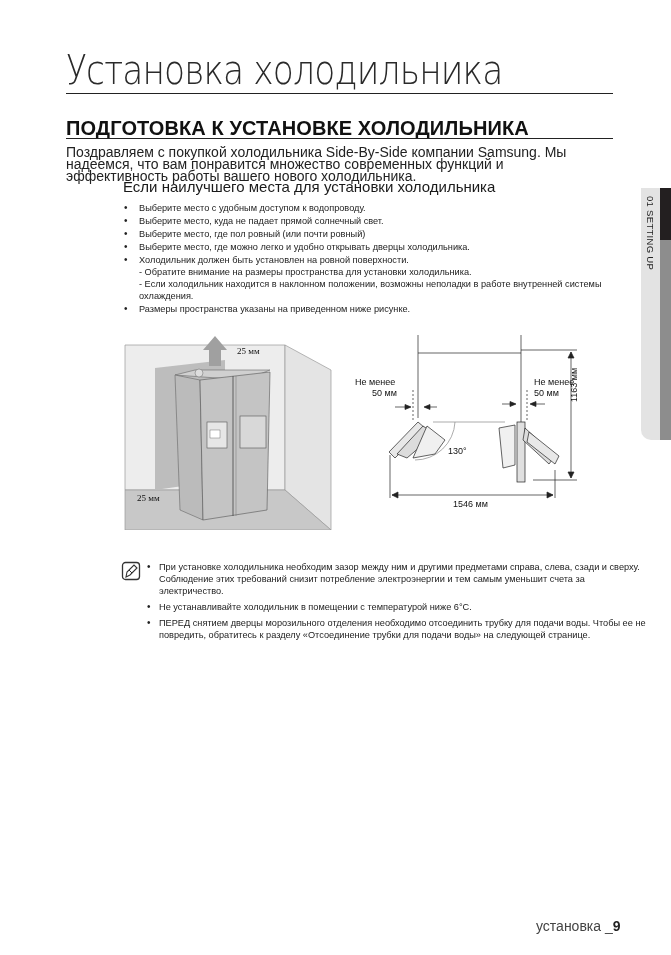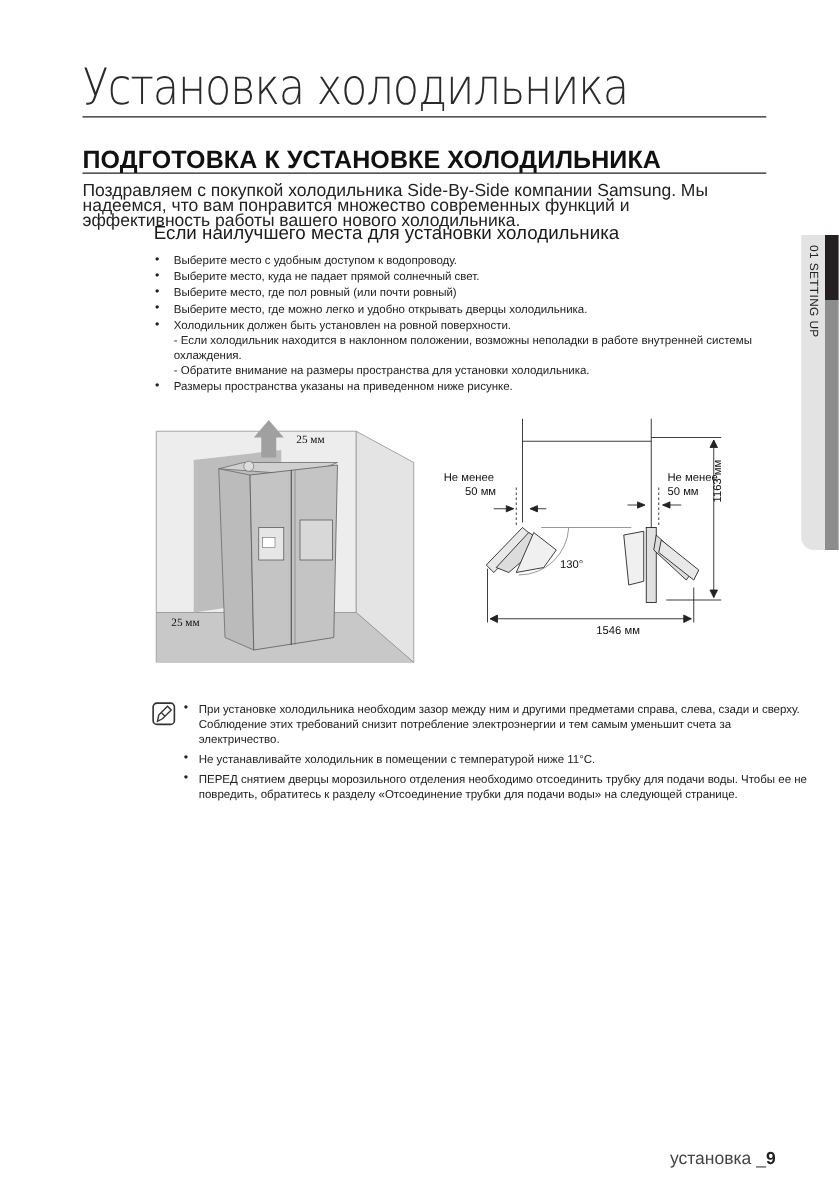--- a/index.html
+++ b/index.html
@@ -76,22 +76,22 @@
 <div class="side-tab-strip-gray"></div>
 <div class="side-tab-label">01 SETTING UP</div>
 
 <div class="sub-heading">Если наилучшего места для установки холодильника</div>
 <ul class="bullets">
   <li><span class="dot">•</span><span>Выберите место с удобным доступом к водопроводу.</span></li>
   <li><span class="dot">•</span><span>Выберите место, куда не падает прямой солнечный свет.</span></li>
   <li><span class="dot">•</span><span>Выберите место, где пол ровный (или почти ровный)</span></li>
   <li><span class="dot">•</span><span>Выберите место, где можно легко и удобно открывать дверцы холодильника.</span></li>
   <li><span class="dot">•</span><span>Холодильник должен быть установлен на ровной поверхности.</span>
+    <span class="sub">- Обратите внимание на размеры пространства для установки холодильника.</span>
     <span class="sub">- Если холодильник находится в наклонном положении, возможны неполадки в работе внутренней системы охлаждения.</span>
-    <span class="sub">- Обратите внимание на размеры пространства для установки холодильника.</span>
   </li>
   <li><span class="dot">•</span><span>Размеры пространства указаны на приведенном ниже рисунке.</span></li>
 </ul>
 
 <div class="fig-room">
   <svg width="230" height="200" viewBox="0 0 230 200">
 
     <polygon points="10,15 170,15 170,160 10,160" fill="#ededed" stroke="#999" stroke-width="0.7"></polygon>
     <polygon points="170,15 216,40 216,200 170,160" fill="#e4e4e4" stroke="#999" stroke-width="0.7"></polygon>
 
@@ -162,32 +162,32 @@
       <path d="M 154 98 L 170 95 L 170 135 L 158 138 Z" fill="#f0f0f0"></path>
       <polygon points="180,98 210,126 204,134 178,110" fill="#dcdcdc"></polygon>
       <polygon points="184,102 214,126 210,134 182,112" fill="#e8e8e8"></polygon>
     </g>
   </svg>
   <div class="fig-label" style="left:10px; top:47px;">Не менее</div>
   <div class="fig-label" style="left:27px; top:58px;">50 мм</div>
   <div class="fig-label" style="left:189px; top:47px;">Не менее</div>
   <div class="fig-label" style="left:189px; top:58px;">50 мм</div>
   <div class="fig-label" style="left:103px; top:116px;">130°</div>
-  <div class="fig-label" style="left:108px; top:169px;margin-left:24px;">1546 мм</div>
+  <div class="fig-label" style="left:108px; top:169px;">1546 мм</div>
   <div class="fig-label" style="left:224px; top:72px; transform: rotate(-90deg); transform-origin: left top;">1163 мм</div>
 </div>
 
 <div class="note-icon">
   <svg width="20" height="20" viewBox="0 0 20 20">
     <rect x="1.5" y="1.5" width="17" height="17" rx="3" fill="#fff" stroke="#333" stroke-width="1.3"></rect>
     <path d="M5 16 L6 11 L13 4 L16 7 L9 14 Z" fill="none" stroke="#333" stroke-width="1.1"></path>
     <line x1="8" y1="9" x2="11" y2="12" stroke="#333" stroke-width="1"></line>
   </svg>
 </div>
 <ul class="notes">
   <li><span class="dot">•</span><span>При установке холодильника необходим зазор между ним и другими предметами справа, слева, сзади и сверху. Соблюдение этих требований снизит потребление электроэнергии и тем самым уменьшит счета за электричество.</span></li>
-  <li><span class="dot">•</span><span>Не устанавливайте холодильник в помещении с температурой ниже 11°C.</span></li>
+  <li><span class="dot">•</span><span>Не устанавливайте холодильник в помещении с температурой ниже 6°C.</span></li>
   <li><span class="dot">•</span><span>ПЕРЕД снятием дверцы морозильного отделения необходимо отсоединить трубку для подачи воды. Чтобы ее не повредить, обратитесь к разделу «Отсоединение трубки для подачи воды» на следующей странице.</span></li>
 </ul>
 
 <div class="footer">
   <span>установка _</span><b>9</b>
 </div>
 
 </body></html>

